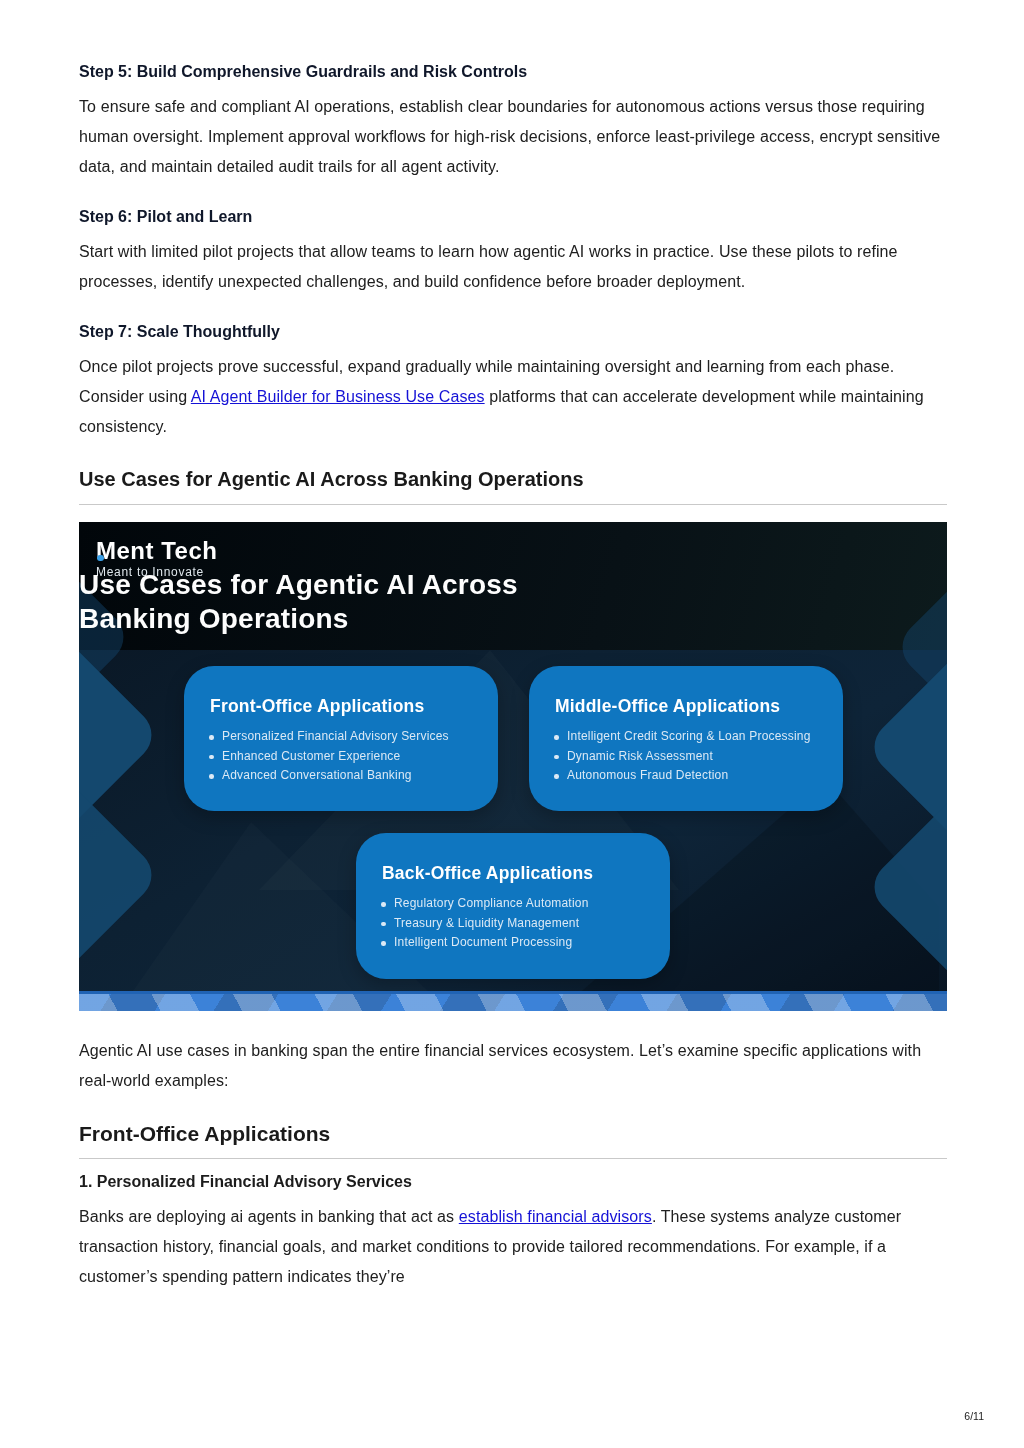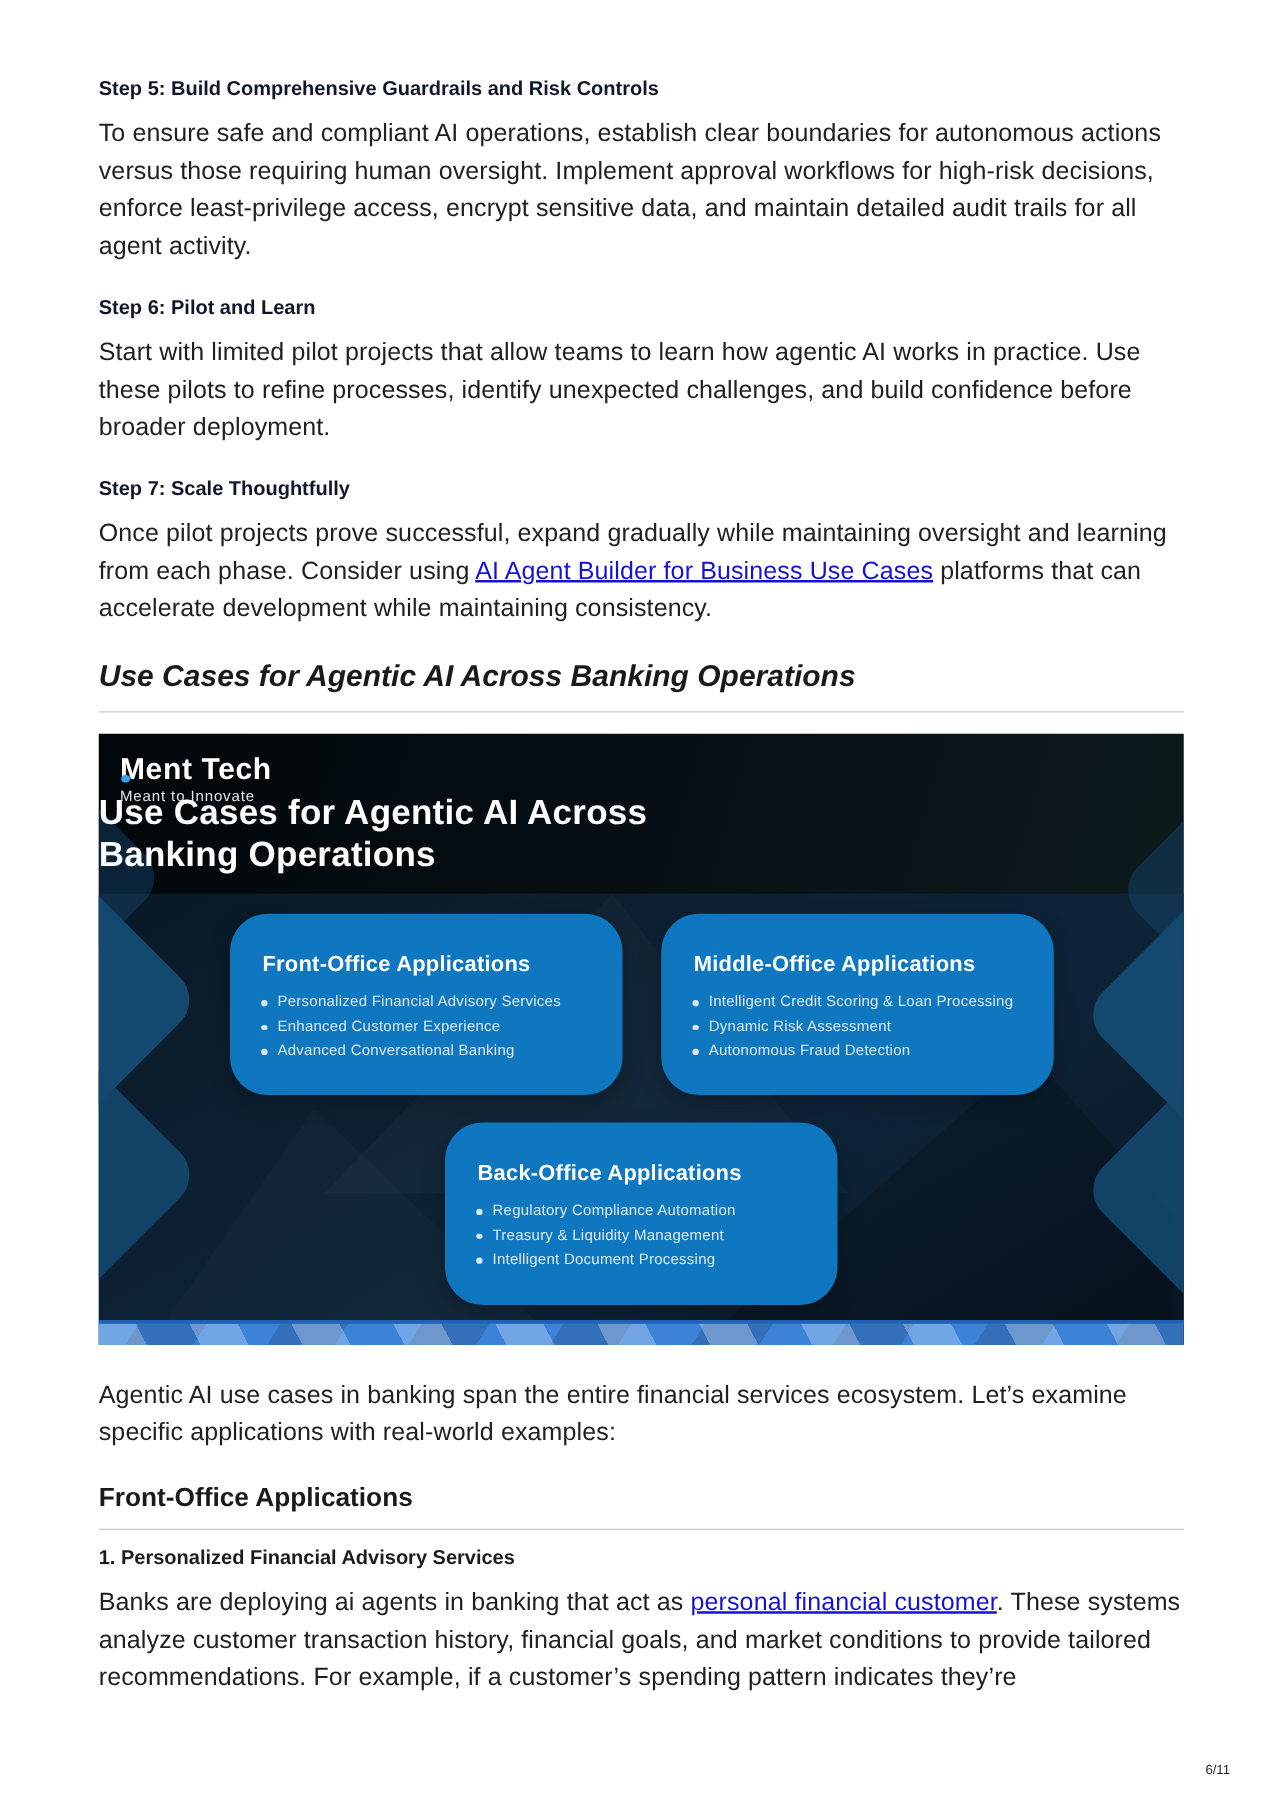--- a/index.html
+++ b/index.html
@@ -16,34 +16,33 @@
     position: absolute;
     left: 79px; top: 0;
     width: 868px;
     padding-top: 63px;
   }
   .step-heading {
     font-size: 16px; font-weight: bold;
     margin: 0 0 11px 0; color: #0f172a;
   }
   .body-para {
-    font-size: 20px; line-height: 30px;
+    font-size: 16px; line-height: 30px;
     margin: 0 0 26px 0; color: #202020;
     letter-spacing: 0.1px;
   }
   .body-para a {
     color: var(--link_color, #1512d6);
     text-decoration: underline;
     cursor: pointer;
   }
   .section-heading {
-    font-size: 24px; font-weight: bold; color: #1a1a1a;
+    font-size: 20px; font-weight: bold; color: #1a1a1a;
     margin: 10px 0 0 0; padding-bottom: 13px;
     border-bottom: 1px solid var(--hr_color, #c9c9c9);
-    font-style: italic;
   }
   .subsection-heading {
     font-size: 21px; font-weight: bold; color: #1a1a1a;
     margin: 9px 0 0 0; padding-bottom: 12px;
     border-bottom: 1px solid var(--hr_color, #c9c9c9);
   }
   .item-heading {
     font-size: 16px; font-weight: bold;
     margin: 14px 0 11px 0; color: #1c1c1c;
   }
@@ -212,17 +211,17 @@
     </div>
 
     <div class="ig-strip"></div>
   </figure>
 
   <p class="body-para">Agentic AI use cases in banking span the entire financial services ecosystem. Let’s examine specific applications with real-world examples:</p>
 
   <h3 class="subsection-heading">Front-Office Applications</h3>
 
   <h5 class="item-heading">1. Personalized Financial Advisory Services</h5>
-  <p class="body-para last"><span>Banks are deploying ai agents in banking that act as </span><a>personal financial customer</a><span>. These systems analyze customer transaction history, financial goals, and market conditions to provide tailored recommendations. For example, if a customer’s spending pattern indicates they’re</span></p>
+  <p class="body-para last"><span>Banks are deploying ai agents in banking that act as </span><a>establish financial advisors</a><span>. These systems analyze customer transaction history, financial goals, and market conditions to provide tailored recommendations. For example, if a customer’s spending pattern indicates they’re</span></p>
 
 </div>
 
 <div class="page-footer">6/11</div>
 
 </body></html>

